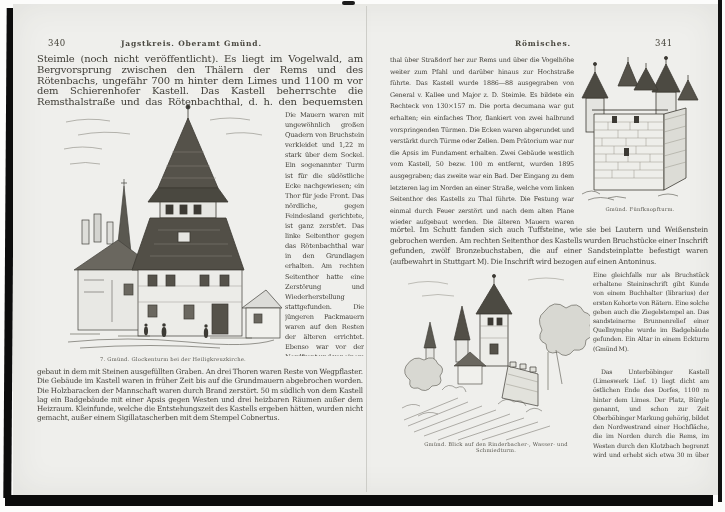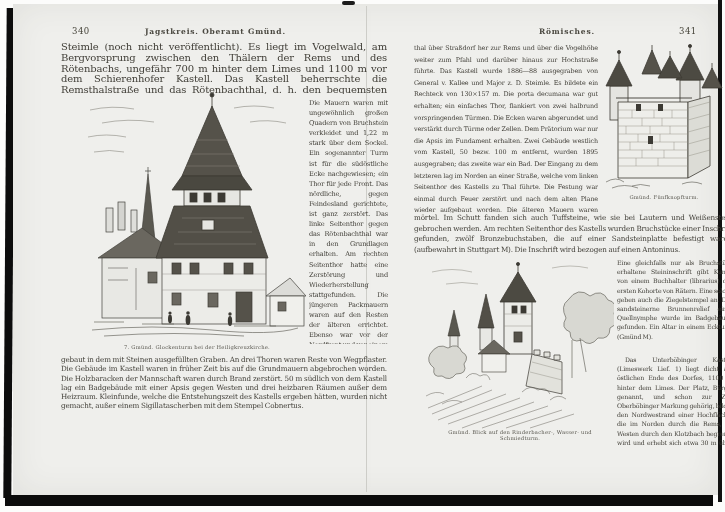--- a/index.html
+++ b/index.html
@@ -8,21 +8,21 @@
   .scan{position:absolute;left:0;top:0;width:725px;height:512px;background:#fcfcfb;}
   
   .edge-left{position:absolute;left:5px;top:8px;width:8px;height:490px;background:#0c0c0c;transform:rotate(.4deg);}
   .edge-bottom{position:absolute;left:5px;top:495px;width:708px;height:11px;background:#0b0b0b;}
   .edge-right{position:absolute;left:718px;top:0px;width:4px;height:502px;background:#111;}
   .gutter-smudge{position:absolute;left:342px;top:1px;width:13px;height:4px;background:#1c1c1c;border-radius:2px;}
   .sheet{position:absolute;left:13px;top:4px;width:705px;height:491px;background:#efefec;
          box-shadow:inset 0 0 34px rgba(60,58,50,.08);}
   .gutter{position:absolute;left:366px;top:6px;width:1px;height:486px;
           background:linear-gradient(to right,#d2d2cd,#c8c8c3);box-shadow:2px 0 6px rgba(0,0,0,.04);}
-  .page{position:absolute;top:0;height:491px;color:#3f3d38;margin-left:24px;}
+  .page{position:absolute;top:12px;height:491px;color:#3f3d38;}
   .page-l{left:13px;width:353px;}
   .page-r{left:367px;width:351px;}
   .pageno{position:absolute;font-size:8.5px;letter-spacing:.5px;color:#454339;}
   .runhead{position:absolute;font-size:7.5px;letter-spacing:.8px;color:#4a4840;white-space:nowrap;font-weight:bold;}
   .txt{position:absolute;text-align:justify;overflow:hidden;color:#403e37;
        -webkit-hyphens:auto;hyphens:auto;}
   .body-txt{font-size:10px;line-height:10.8px;letter-spacing:-.15px;word-spacing:-.4px;}
   .narrow-txt{font-size:6.6px;line-height:10.1px;letter-spacing:-.15px;word-spacing:-.5px;}
   .tiny-txt{font-size:6.2px;line-height:9.2px;letter-spacing:-.15px;word-spacing:-.5px;}
   .indent::first-letter{margin-left:0;}

